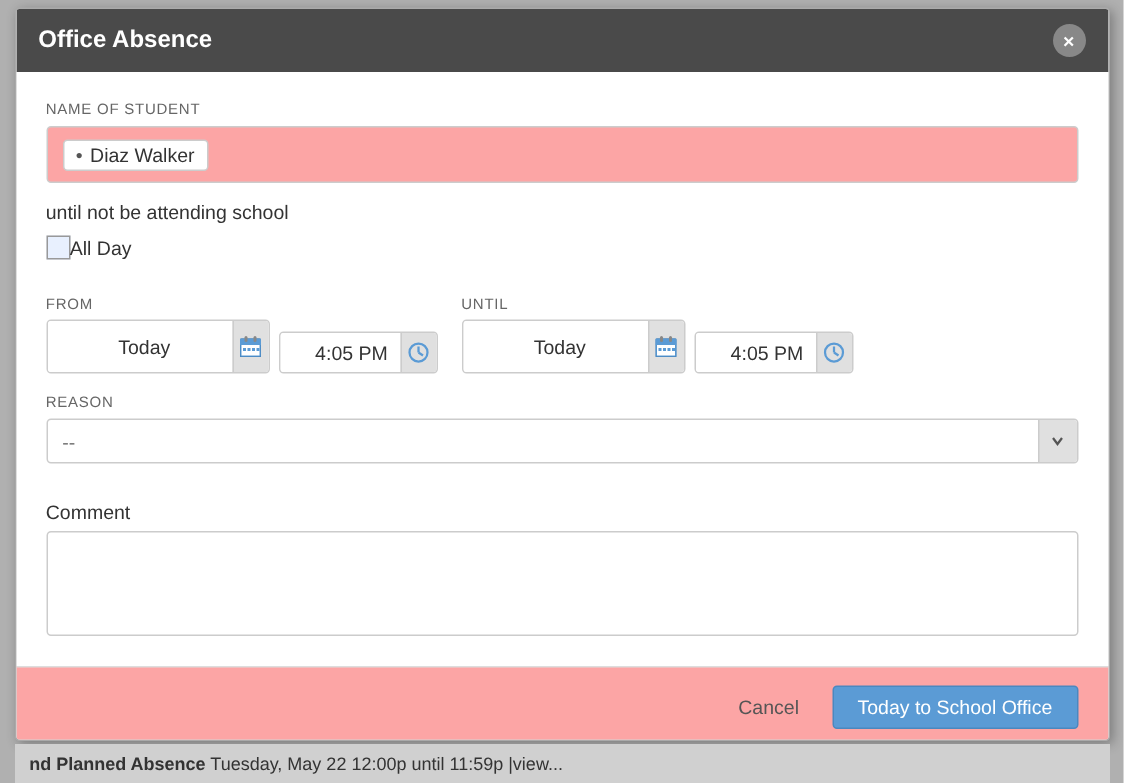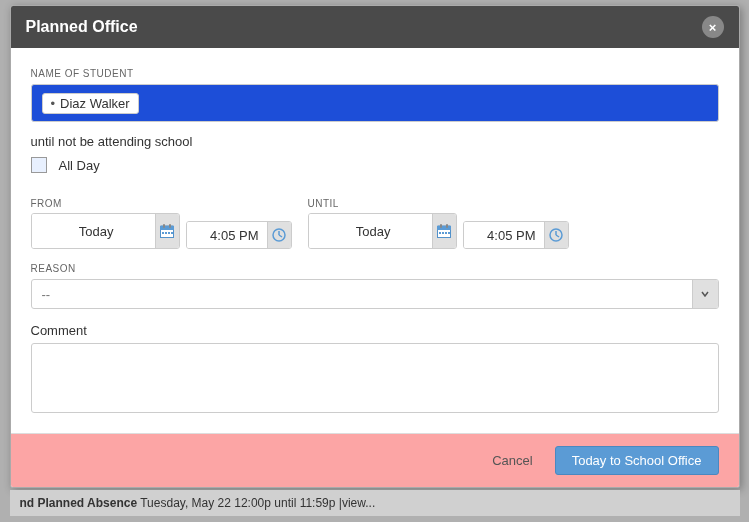--- a/index.html
+++ b/index.html
@@ -80,21 +80,21 @@
     }
 
     .student-tag-container {
       border: 1px solid #ccc;
       border-radius: 3px;
       padding: 6px 10px;
       min-height: 38px;
       display: flex;
       align-items: center;
       gap: 6px;
-      background: #1d4ed8;
+      background: #fca5a5;
     }
 
     .student-tag {
       background: #fff;
       border: 1px solid #ccc;
       border-radius: 3px;
       padding: 2px 8px;
       font-size: 13px;
       color: #333;
       display: flex;
@@ -109,21 +109,21 @@
 
     .not-attending-text {
       font-size: 13px;
       color: #333;
       margin: 12px 0 8px 0;
     }
 
     .allday-row {
       display: flex;
       align-items: center;
-      gap: 12px;
+      gap: 0;
       margin-bottom: 14px;
     }
 
     .allday-checkbox {
       width: 16px;
       height: 16px;
       border: 1px solid #999;
       background: #e8f0fe;
       display: inline-block;
       cursor: pointer;
@@ -270,20 +270,21 @@
       display: flex;
       flex-direction: column;
       margin-bottom: 10px;
     }
 
     .comment-label {
       font-size: 13px;
       color: #333;
       margin-bottom: 5px;
       font-weight: normal;
+      margin-top: 11px;
     }
 
     .comment-textarea {
       border: 1px solid #ccc;
       border-radius: 3px;
       resize: none;
       height: 70px;
       padding: 6px 8px;
       font-size: 13px;
       color: #333;
@@ -333,21 +334,21 @@
       font-weight: bold;
     }
   </style>
 </head>
 <body>
 
 <div class="modal-overlay">
   <div class="modal">
 
     <div class="modal-header">
-      <span>Planned Office</span>
+      <span>Office Absence</span>
       <button class="modal-close-btn">×</button>
     </div>
 
     <div class="modal-body">
 
       <div class="field-label">NAME OF STUDENT</div>
       <div class="student-tag-container">
         <span class="student-tag">Diaz Walker</span>
       </div>
 

